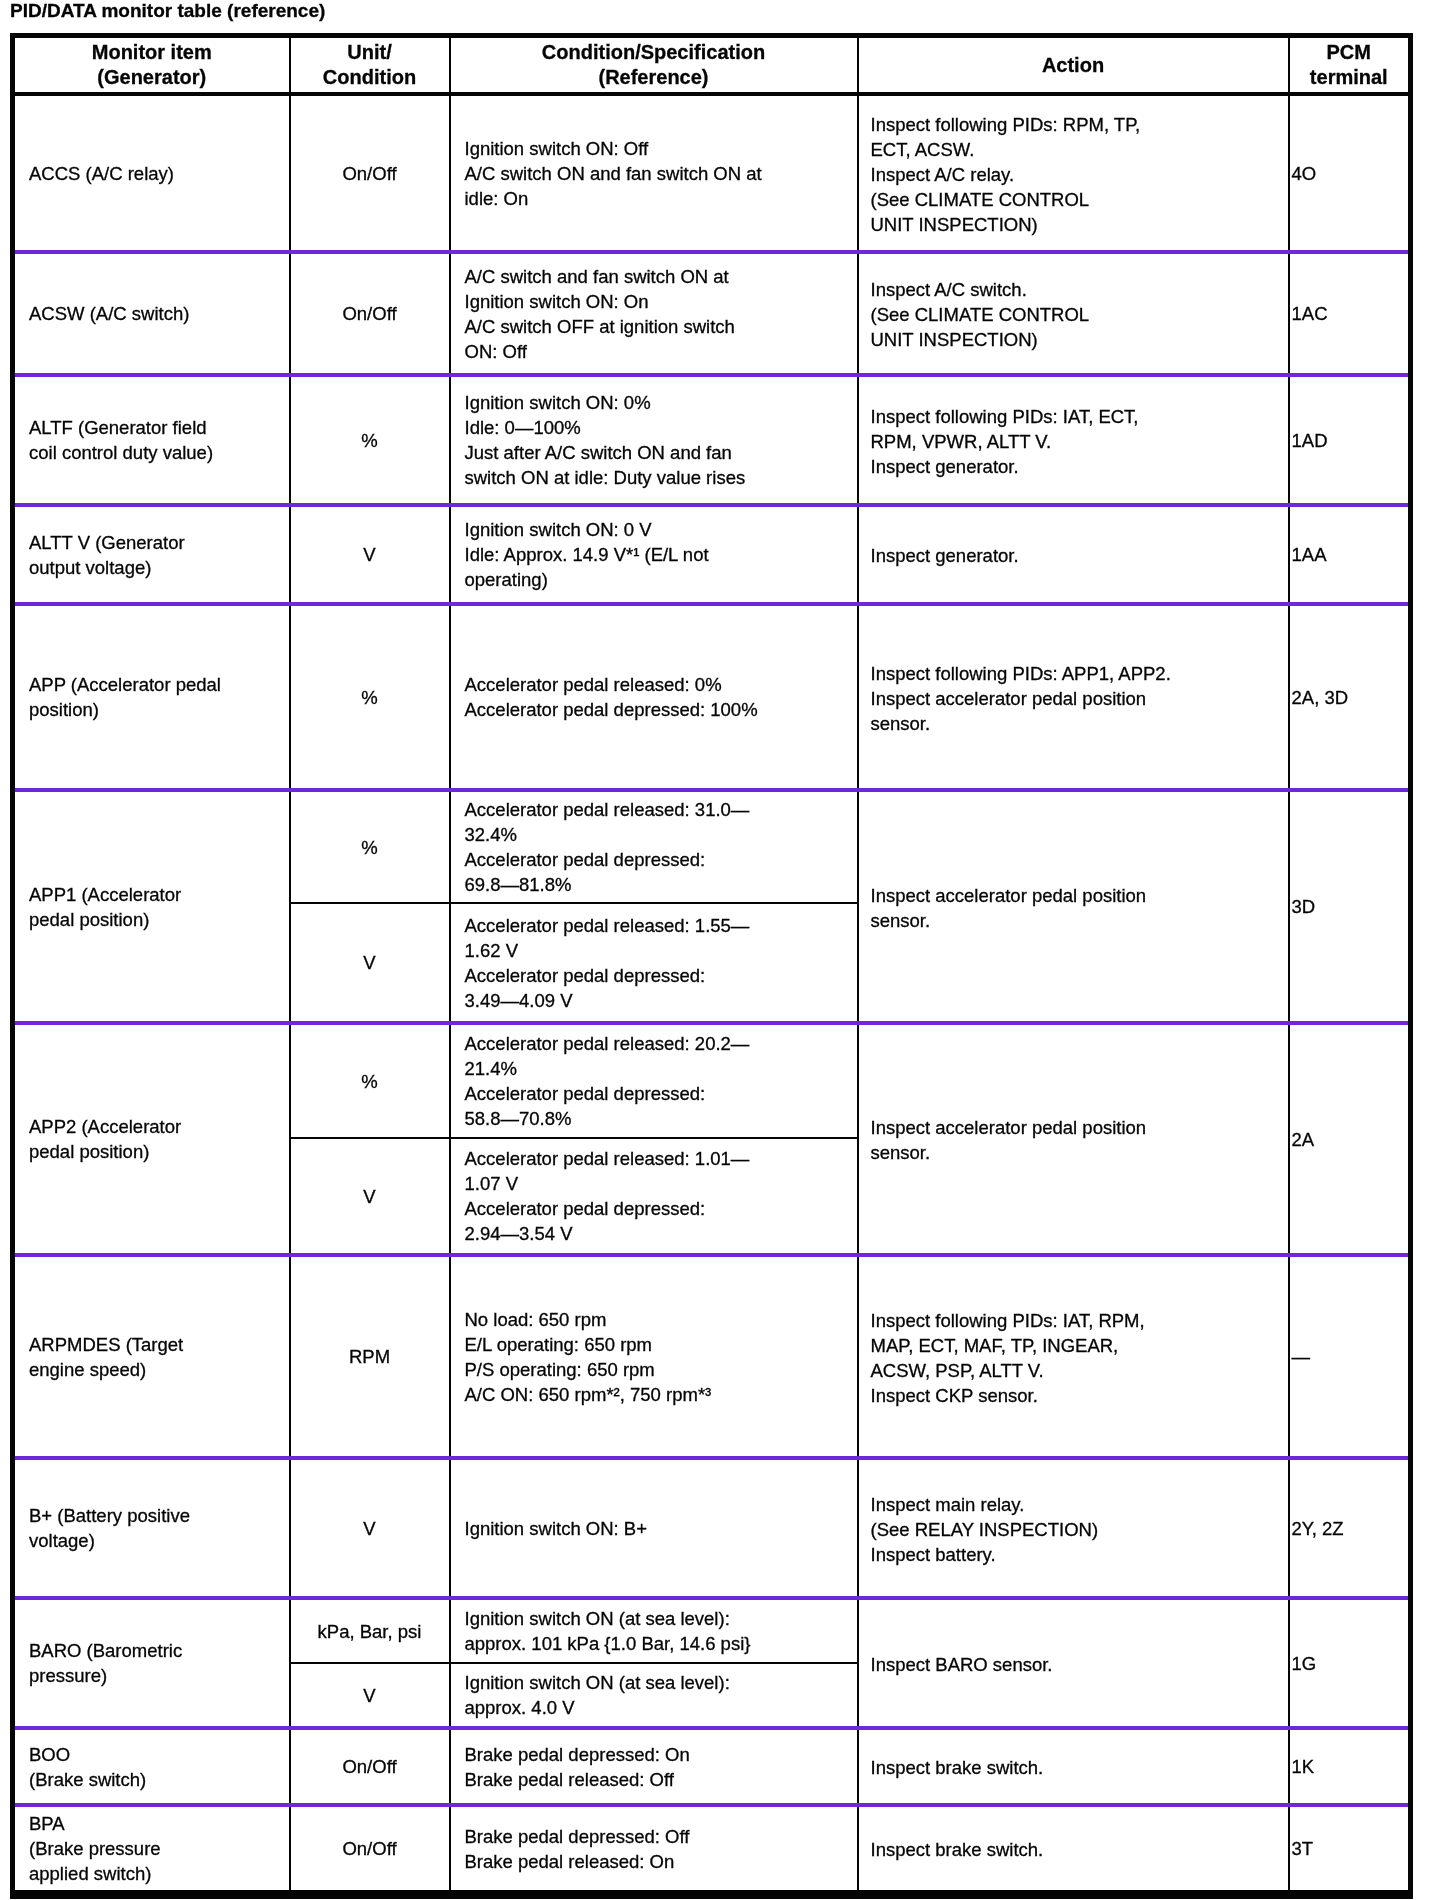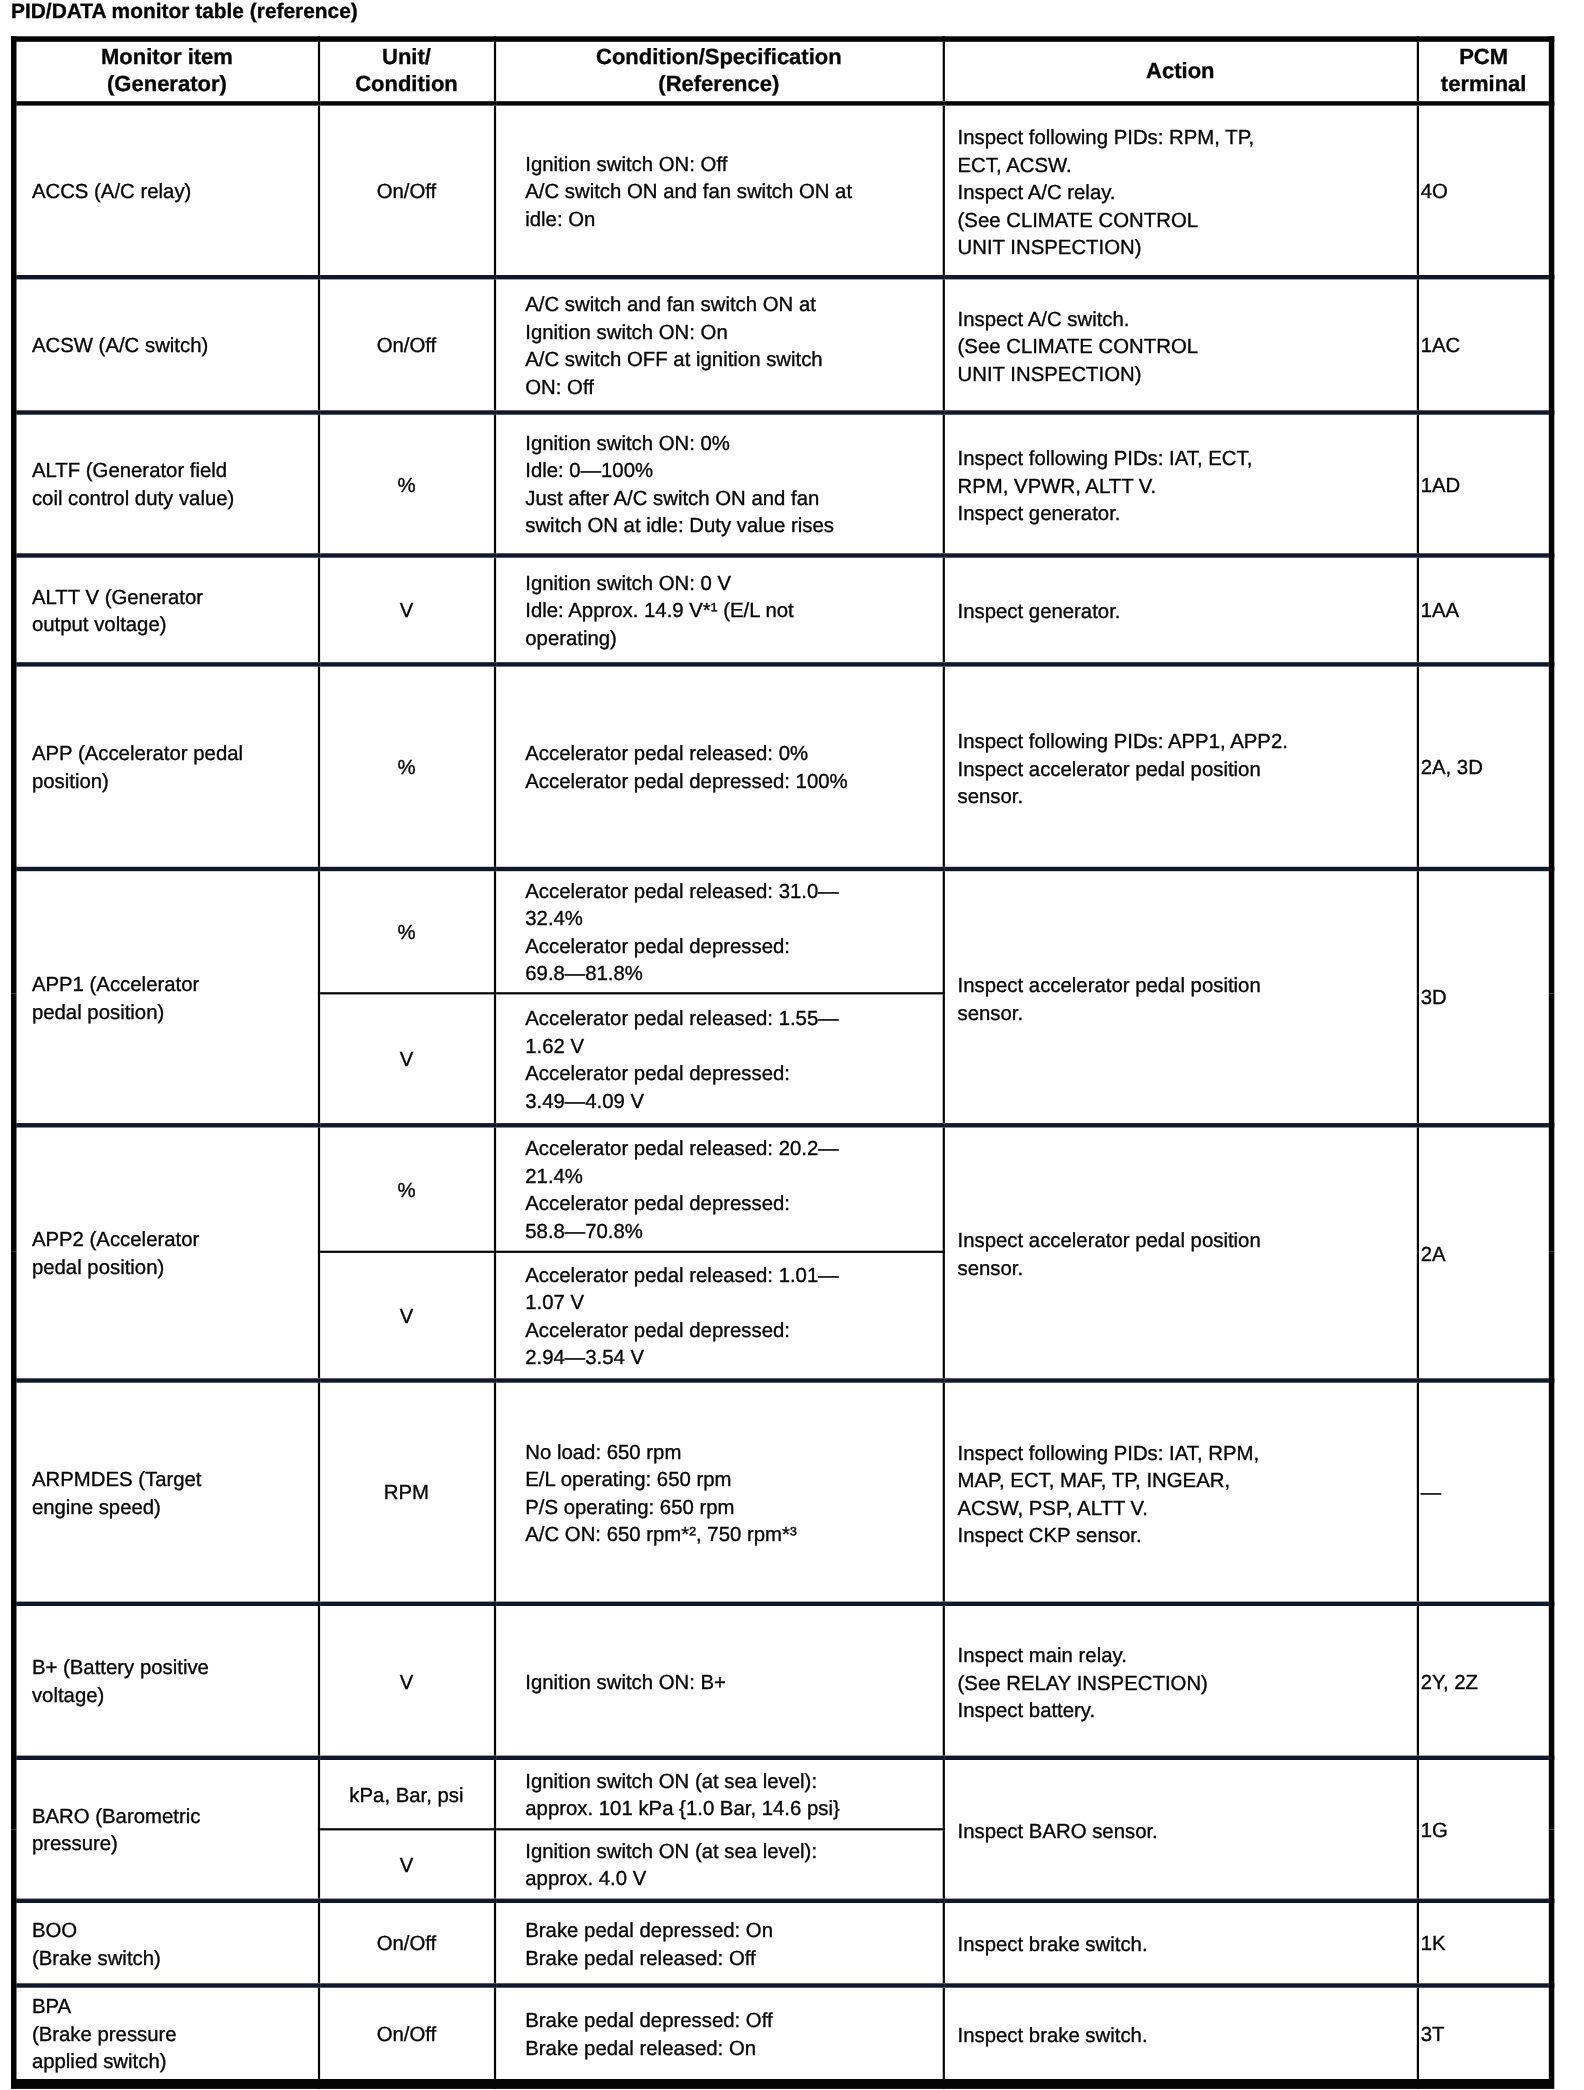--- a/index.html
+++ b/index.html
@@ -28,24 +28,24 @@
     white-space:pre-line;
     vertical-align:middle;
     overflow:hidden;
   }
   table.pid th{
     font-size:20px;line-height:25px;font-weight:bold;
     text-align:center;vertical-align:middle;
     border-bottom:4px solid #050505;
     padding:2px 2px;
   }
-  tr.major > td{border-top:4px solid #0f172a;}
+  tr.major > td{border-top:4px solid #6d28d9;}
   td.monitor{padding:4px 6px 4px 14px;text-align:left;}
   td.unit{text-align:center;padding:2px 16px;}
-  td.spec{padding:5px 6px 5px 27px;text-align:left;}
+  td.spec{padding:5px 6px 5px 14px;text-align:left;}
   td.action{padding:8px 6px 6px 12px;text-align:left;vertical-align:top;}
   td.pcm{text-align:left;padding:2px 2px;}
 </style>
 </head>
 <body>
 
 <div class="page-title">PID/DATA monitor table (reference)</div>
 
 <table class="pid">
   <colgroup>

